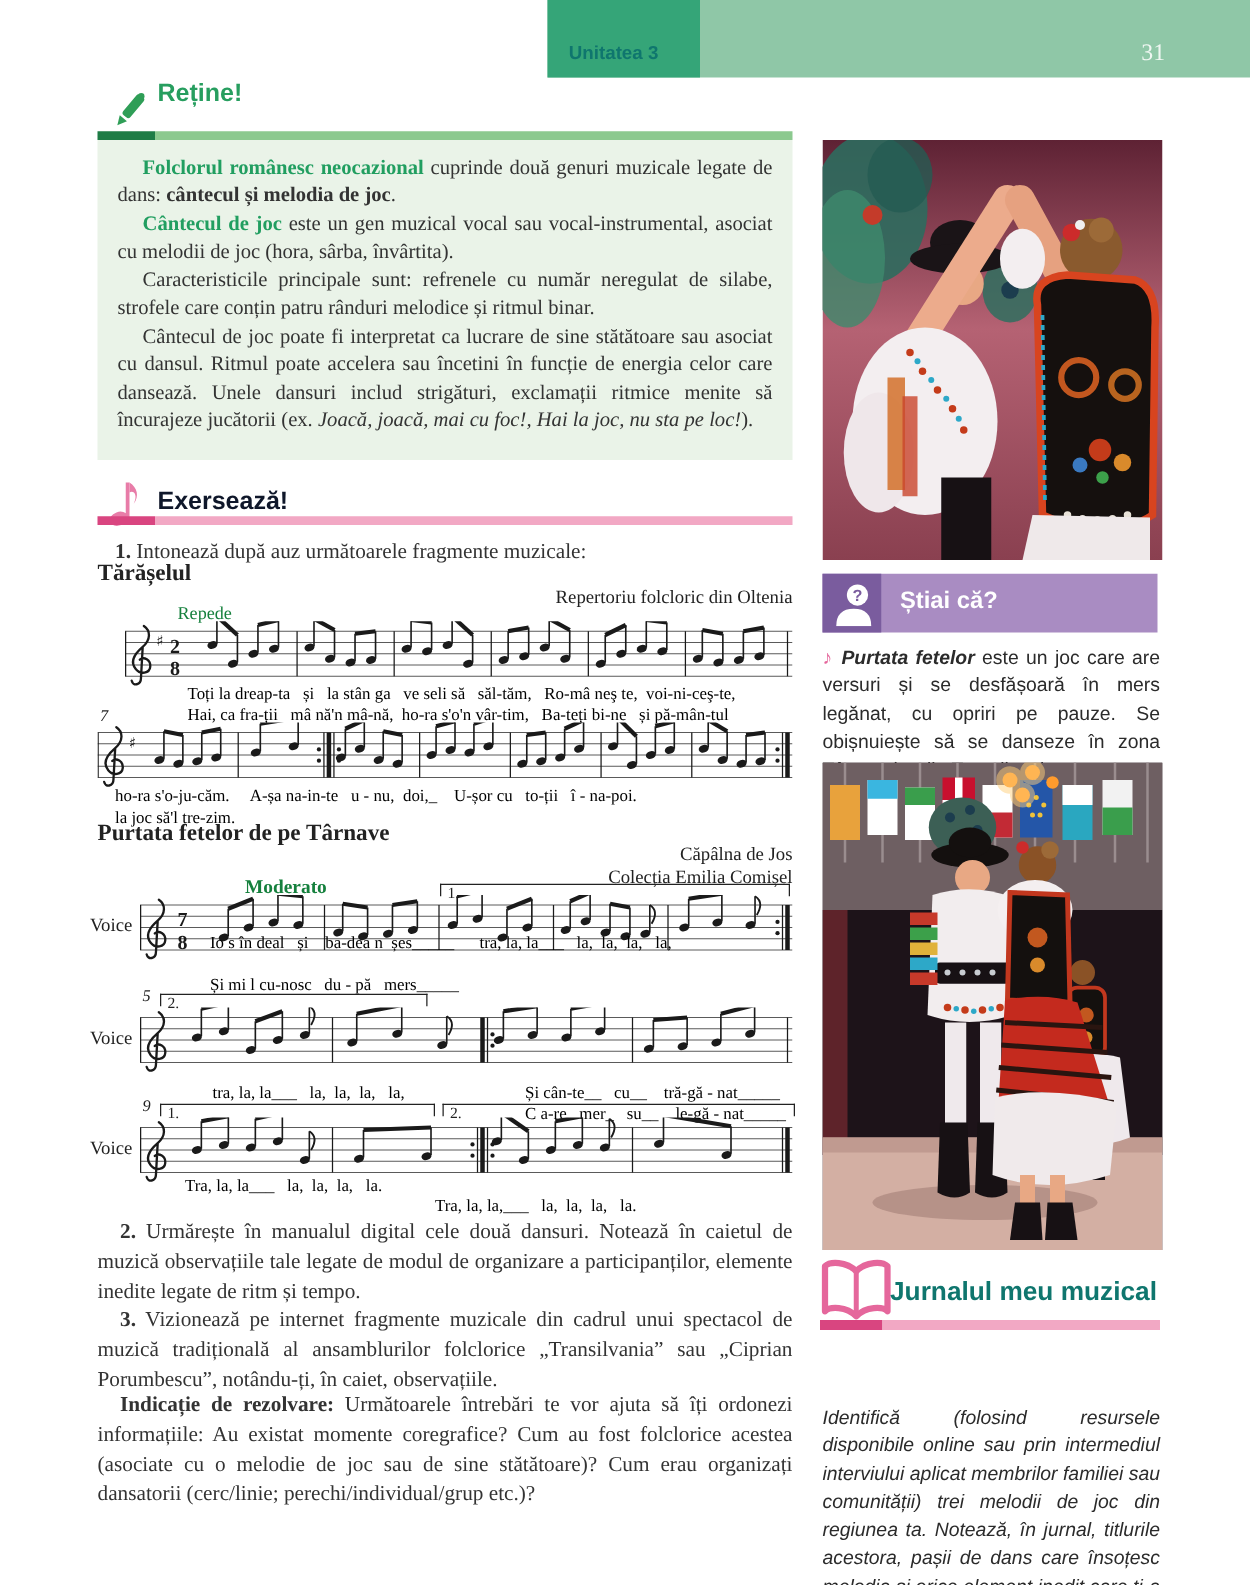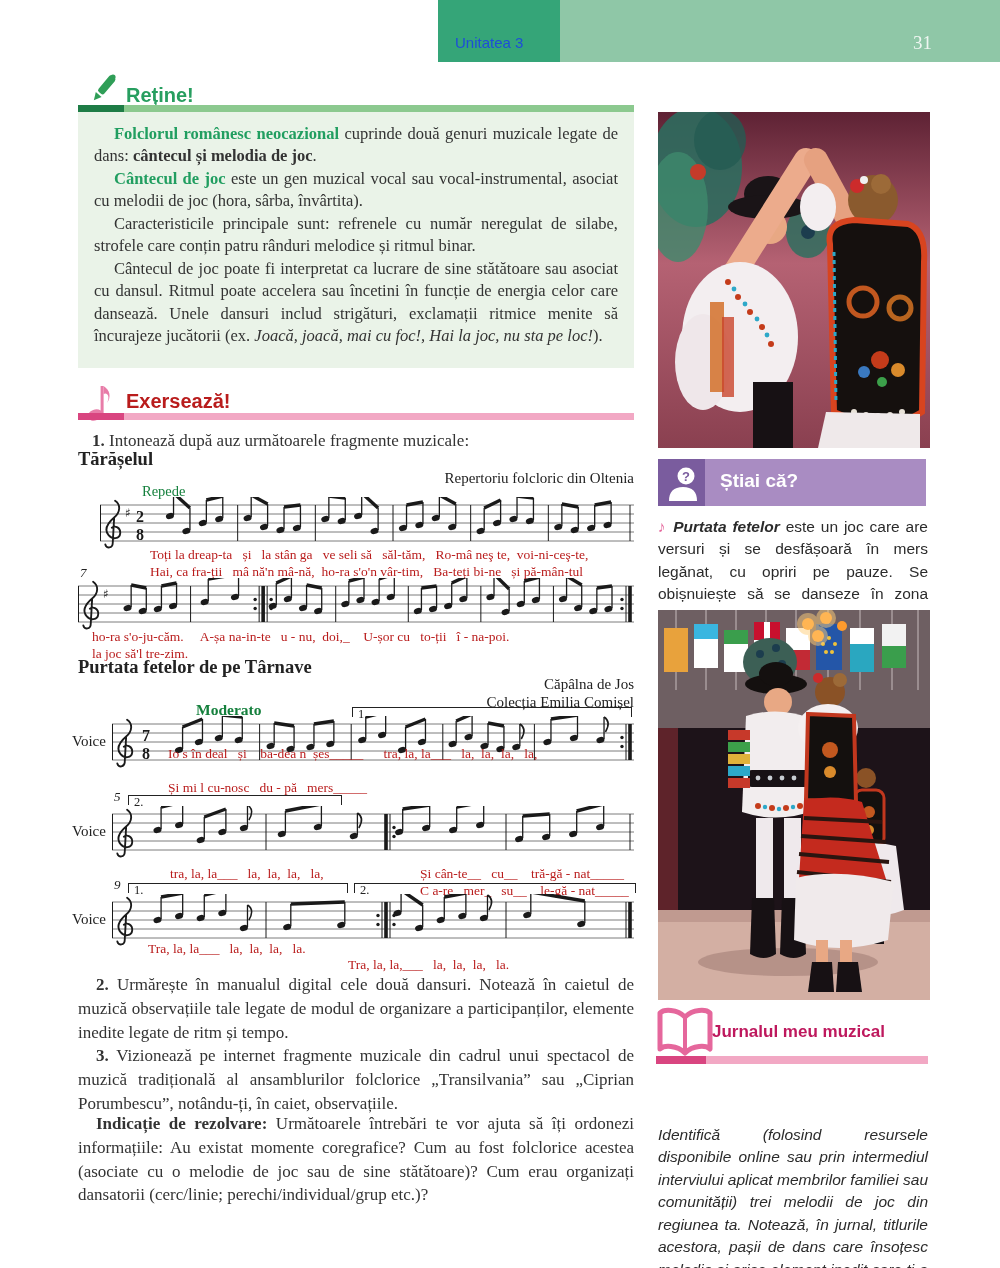--- a/index.html
+++ b/index.html
@@ -2,81 +2,81 @@
 <html><head>
 <meta charset="utf-8">
 <style>
   html,body{margin:0;padding:0;background:#fff;}
   .page{position:relative;width:1000px;height:1268px;background:#fff;overflow:hidden;
         font-family:"Liberation Serif",serif;color:#2e2e2e;}
   
   .hdr-light{position:absolute;left:438px;top:0;width:562px;height:62px;background:#8fc7a7;}
   .hdr-dark{position:absolute;left:438px;top:0;width:122px;height:62px;background:#35a578;}
   .hdr-unit{position:absolute;left:455px;top:34px;font-family:"Liberation Sans",sans-serif;
-            font-weight:400;font-size:15px;color:#1d4ed8;}
+            font-weight:700;font-size:15px;color:#0f766e;}
   .hdr-page{position:absolute;right:68px;top:32px;font-size:19px;color:#eef6f1;}
   
   .sec-title{position:absolute;font-family:"Liberation Sans",sans-serif;font-weight:700;font-size:20px;}
   .green-t{color:#279e5f;}
-  .pink-t{color:#b91c1c;}
+  .pink-t{color:#0f172a;}
   .rule{position:absolute;height:7px;}
   .rule .dark,.rule .light{position:absolute;top:0;height:100%;}
   
   .theory{position:absolute;left:78px;top:112px;width:556px;height:256px;background:#eaf3e8;
           box-sizing:border-box;padding:11px 16px;font-size:16.5px;line-height:1.36;
           text-align:justify;color:#333;overflow:hidden;}
   .theory p{margin:0;text-indent:20px;}
   .para{position:absolute;left:78px;width:556px;font-size:17px;line-height:1.4;
         text-align:justify;color:#333;}
   .para.ind{text-indent:18px;}
   .sg-b{font-weight:700;}
   .sg-i{font-style:italic;}
   .sg-g{font-weight:700;color:#219e60;}
   .sg-bi{font-weight:700;font-style:italic;}
   .sg-pink{color:#e5679c;}
   
   .score-title{position:absolute;left:78px;width:556px;text-align:left;font-weight:700;font-size:18.5px;color:#222;}
   .score-attr{position:absolute;left:78px;width:556px;text-align:right;font-size:15px;color:#222;}
   .tempo{position:absolute;font-size:14.5px;color:#15803d;}
-  .lyr{position:absolute;font-size:13.5px;color:#b91c1c;white-space:pre;}
+  .lyr{position:absolute;font-size:13.5px;color:#000000;white-space:pre;}
   .mnum{position:absolute;font-size:13px;font-style:italic;color:#222;}
   .voice{position:absolute;font-size:15px;color:#222;}
   .staff{position:absolute;height:52px;}
   .volta{position:absolute;height:9px;border-top:1.4px solid #222;border-left:1.4px solid #222;border-right:1.4px solid #222;}
   .volta span{position:absolute;left:5px;top:-1px;font-size:12.5px;color:#222;background:transparent;}
   
   .photo{position:absolute;display:block;}
   .banner{position:absolute;left:658px;top:459px;width:268px;height:47px;background:#a98cc2;}
   .banner .sq{position:absolute;left:0;top:0;width:47px;height:47px;background:#7a5c9e;}
   .banner .bt{position:absolute;left:62px;top:11px;font-family:"Liberation Sans",sans-serif;
               font-weight:700;font-size:19px;color:#fff;}
   .side-text{position:absolute;left:658px;width:270px;font-family:"Liberation Sans",sans-serif;
              font-size:15.5px;line-height:1.45;text-align:justify;color:#2b2b2b;}
   .jurnal-title{position:absolute;left:712px;top:1022px;font-family:"Liberation Sans",sans-serif;
-                font-weight:700;font-size:17px;color:#be185d;}
+                font-weight:700;font-size:21px;color:#0f766e;}
   .icon{position:absolute;}
 </style>
 </head>
 <body>
 
 <div class="page">
 
   <div class="hdr-light"></div>
   <div class="hdr-dark"></div>
   <div class="hdr-unit">Unitatea 3</div>
   <div class="hdr-page">31</div>
 
   <svg class="icon" style="left:84px;top:70px;" width="38" height="38" viewBox="0 0 38 38">
     <g transform="rotate(40 19 19)" fill="#2f9e57">
       <rect x="15.5" y="3" width="7.5" height="21" rx="2.4"></rect>
       <path d="M15.5 26 L23 26 L19.2 33.5 Z"></path>
     </g>
     <circle cx="29" cy="7" r="2.6" fill="#2f9e57"></circle>
   </svg>
-  <div class="sec-title green-t" style="left:126px;top:84px;">Reține!</div>
+  <div class="sec-title green-t" style="left:126px;top:64px;">Reține!</div>
   <div class="rule" style="left:78px;top:105px;width:556px;">
     <span class="dark" style="left:0;width:46px;background:#1e7c46;"></span>
     <span class="light" style="left:46px;width:510px;background:#8cc98f;"></span>
   </div>
   <div class="theory">
     <p><span class="sg-g">Folclorul românesc neocazional</span><span> cuprinde două genuri muzicale legate de dans: </span><span class="sg-b">cântecul și melodia de joc</span><span>.</span></p>
     <p><span class="sg-g">Cântecul de joc</span><span> este un gen muzical vocal sau vocal-instrumental, asociat cu melodii de joc (hora, sârba, învârtita).</span></p>
     <p><span>Caracteristicile principale sunt: refrenele cu număr neregulat de silabe, strofele care conțin patru rânduri melodice și ritmul binar.</span></p>
     <p><span>Cântecul de joc poate fi interpretat ca lucrare de sine stătătoare sau asociat cu dansul. Ritmul poate accelera sau încetini în funcție de energia celor care dansează. Unele dansuri includ strigături, exclamații ritmice menite să încurajeze jucătorii (ex. </span><span class="sg-i">Joacă, joacă, mai cu foc!, Hai la joc, nu sta pe loc!</span><span>).</span></p>
   </div>

